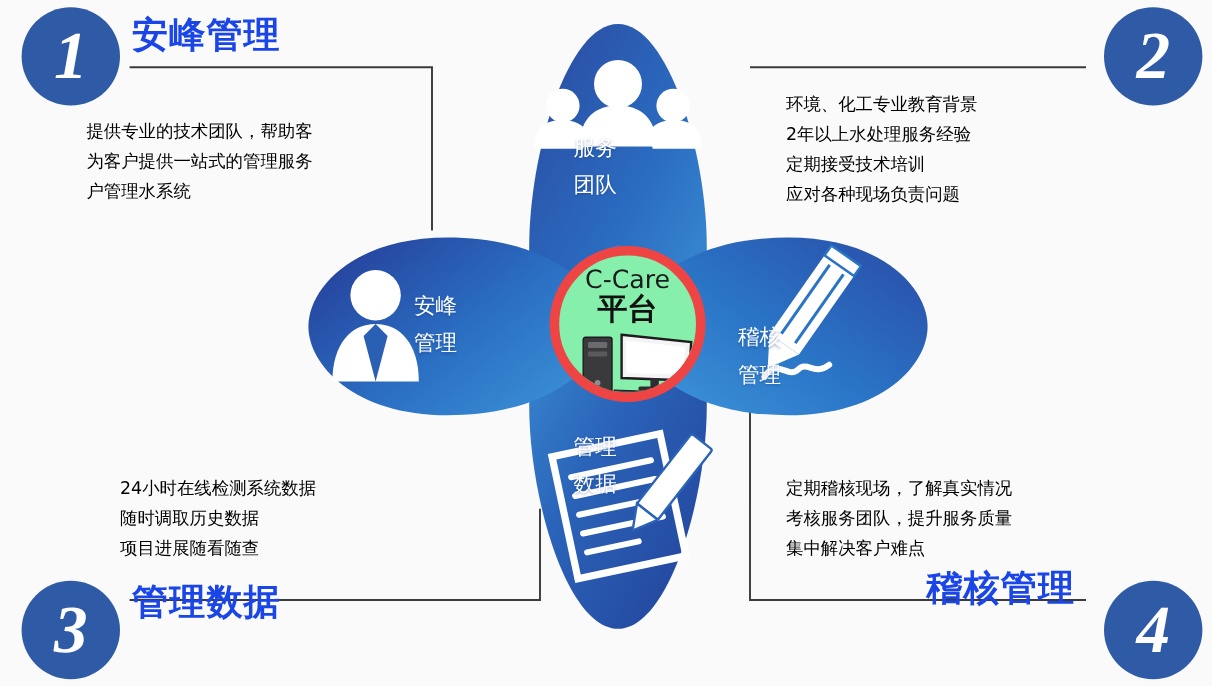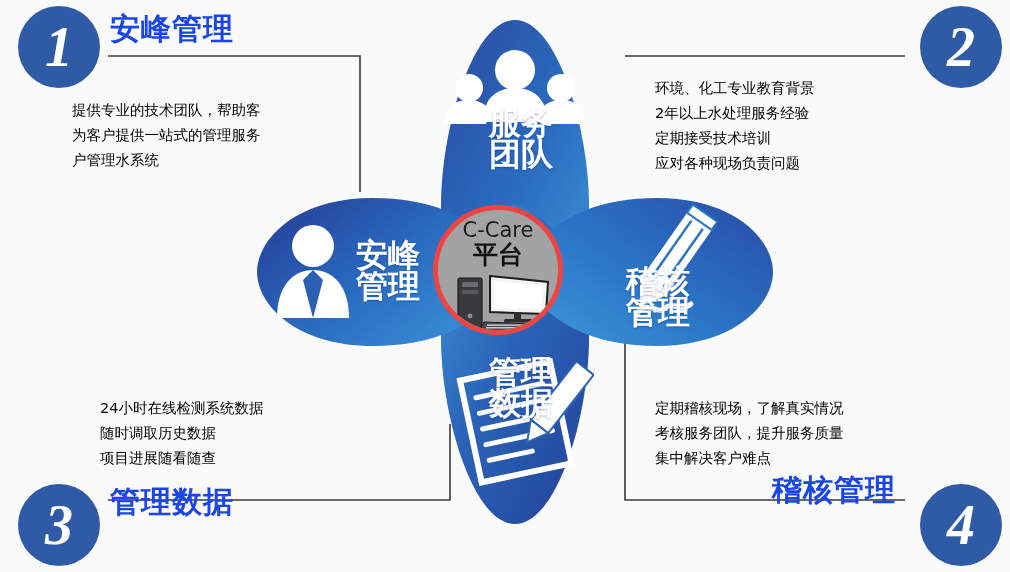--- a/index.html
+++ b/index.html
@@ -61,40 +61,39 @@
   
   #connectors{position:absolute;left:0;top:0;width:1010px;height:572px;pointer-events:none;}
 
   
   #clover{position:absolute;left:255px;top:18px;width:520px;height:508px;}
 
   
   .petal-label{
     position:absolute;
     color:#ffffff;
-    font-weight:700;
-    font-size:32px;
+    font-weight:400;
+    font-size:18px;
     line-height:31px;
-    text-align:center;
     white-space:pre;
     user-select:none;
     font-family:"DejaVu Sans","Liberation Sans",sans-serif;
     text-shadow:0 1px 2px rgba(0,40,110,.35);
   }
   #lab-top{left:478px;top:108px;width:86px;}
   #lab-bottom{left:478px;top:357px;width:86px;}
   #lab-left{left:345px;top:240px;width:86px;}
   #lab-right{left:615px;top:230px;width:86px;margin-top:36px;}
 
   
   #hub{
-    position:absolute;left:433px;top:205px;width:130px;height:130px;
+    position:absolute;left:458px;top:205px;width:130px;height:130px;
     border-radius:50%;
-    background:#a3a3a3;
-    border:5px solid #ef4444;
+    background:#86efac;
+    border:8px solid #ef4444;
     box-sizing:border-box;
     overflow:hidden;
   }
   #hub-title{
     position:absolute;left:0;right:0;top:8px;
     text-align:center;
     color:#1b1b1b;
     font-size:21px;font-weight:500;
     line-height:25px;
     font-family:"DejaVu Sans","Liberation Sans",sans-serif;

